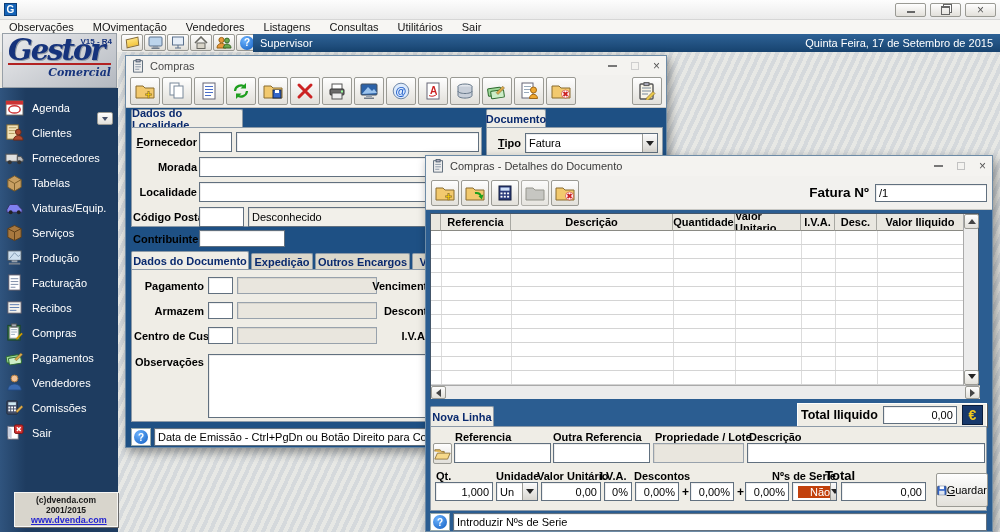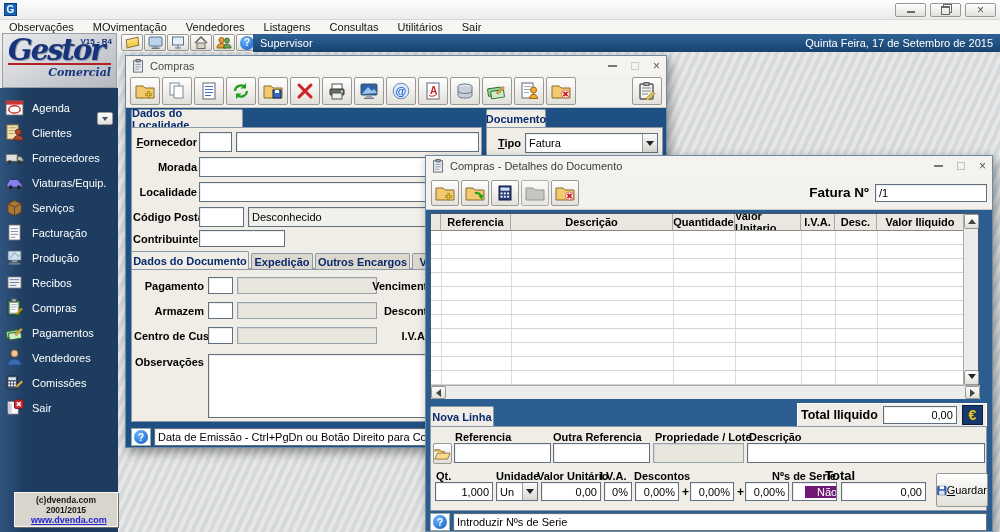--- a/index.html
+++ b/index.html
@@ -93,21 +93,21 @@
   .tbtn { width:30px; height:28px; }
   .wstatus { display:flex; gap:3px; align-items:center; }
   .wstatus .msg { flex:1; height:18px; }
 
   
   #w1 { left:125px; top:55px; width:542px; height:393px; background:#1e5084; z-index:3; }
   #w1tb { height:33px; background:#f2f1ee; border-bottom:1px solid #c8c8c4; display:flex; align-items:center;
           gap:2px; padding:0 4px; }
   #w1tb .sp { margin-left:auto; }
   #suppliertab { left:5px; top:53px; width:112px; height:19px; }
-  #supplierpanel { left:5px; top:71px; width:351px; height:142px; }
+  #supplierpanel { left:5px; top:71px; width:351px; height:100px; }
   #doctab { left:360px; top:53px; width:60px; height:19px; }
   #docpanel { left:360px; top:71px; width:177px; height:32px; display:flex; align-items:center; padding:0 4px; gap:4px; }
   #tiposel { width:133px; height:20px; padding:0; }
   #tiposel .val { flex:1; padding-left:3px; }
   #ddtabs-active { left:5px; top:195px; width:118px; height:19px; }
   .ddtab { top:197px; height:17px; }
   #docdatapanel { left:5px; top:213px; width:532px; height:153px; }
   #w1status { left:5px; top:371px; width:532px; height:20px; }
   .frow-lbl { position:absolute; width:64px; text-align:right; }
   #w1 .wctr .g-max { border-color:#cfcfcf; }
@@ -147,21 +147,21 @@
   #totalfld { width:74px; height:18px; }
   #eurobtn { width:21px; height:20px; background:#17386b; border:1px solid #0a1d3c; color:#f2c81e;
              font-weight:bold; font-size:14px; display:flex; align-items:center; justify-content:center; }
 
   #novatab { left:4px; top:250px; width:64px; height:20px; }
   #novapanel { left:4px; top:270px; width:557px; height:85px; }
   #w2status { left:4px; top:357px; width:557px; height:18px; }
 
   .sel { padding:0; }
   .sel .val { flex:1; padding-left:3px; }
-  .sel .val.hl { background:#701a75; color:#fff; margin:1px 0 1px 12px;padding-left:12px; }
+  .sel .val.hl { background:#c2410c; color:#fff; margin:1px 0 1px 5px;padding-left:12px; }
   #guardarbtn { position:absolute; left:505px; top:46px; width:52px; height:34px; flex-direction:row; gap:0; }
   #guardarbtn .lbl { font-weight:normal; font-size:11px; }
   .pluslbl { position:absolute; top:58px; font-weight:bold; font-size:12px; }
 </style>
 </head>
 <body>
 
 <div id="app">
 
   <div class="abs" id="titlebar">
@@ -259,48 +259,55 @@
       <svg viewBox="0 0 20 20">
           <rect x="1" y="6.5" width="12" height="7.5" fill="#e0e0e0" stroke="#555"></rect>
           <path d="M13 9h4l2 3v2h-6z" fill="#bbb" stroke="#555"></path>
           <circle cx="5" cy="15" r="2.1" fill="#333"></circle>
           <circle cx="15" cy="15" r="2.1" fill="#333"></circle>
         </svg>
       <span>Fornecedores</span>
     </div>
     <div class="side-item">
       <svg viewBox="0 0 20 20">
+          <path d="M3 7l7-4 7 4v8l-7 4-7-4z" fill="#c9a063" stroke="#7a5c28"></path>
+          <path d="M3 7l7 4 7-4M10 11v8" fill="none" stroke="#7a5c28"></path>
+        </svg>
+      <span>Tabelas</span>
+    </div>
+    <div class="side-item">
+      <svg viewBox="0 0 20 20">
           <path d="M2 12l2-3.6c.6-1 1.2-1.6 2.3-1.6h5.4c1.1 0 2 .5 2.8 1.6L16.6 11l1.4 1v3H2z" fill="#8080f0" stroke="#343464"></path>
           <circle cx="6" cy="15" r="2" fill="#222"></circle>
           <circle cx="14.5" cy="15" r="2" fill="#222"></circle>
         </svg>
       <span>Viaturas/Equip.</span>
     </div>
     <div class="side-item">
       <svg viewBox="0 0 20 20">
           <path d="M3 6l7-3.5L17 6v9l-7 3.5L3 15z" fill="#a8783f" stroke="#5e3e18"></path>
           <path d="M3 6l7 3.5L17 6M10 9.5V18" fill="none" stroke="#5e3e18"></path>
         </svg>
       <span>Serviços</span>
-    </div>
-    <div class="side-item">
-      <svg viewBox="0 0 20 20">
-          <rect x="4" y="2" width="12" height="16" fill="#fff" stroke="#556"></rect>
-          <path d="M6 6h8M6 9h8M6 12h8M6 15h5" stroke="#7a8aa5"></path>
-        </svg>
-      <span>Facturação</span>
     </div>
     <div class="side-item">
       <svg viewBox="0 0 20 20">
           <rect x="3" y="3" width="14" height="10" fill="#cfe0ef" stroke="#44505e"></rect>
           <path d="M5 11l5-6 4 4 2-2" fill="none" stroke="#8098b0"></path>
           <rect x="7" y="13" width="6" height="2" fill="#98a2ae"></rect>
           <rect x="4" y="15.5" width="12" height="2" fill="#737d8a"></rect>
         </svg>
       <span>Produção</span>
+    </div>
+    <div class="side-item">
+      <svg viewBox="0 0 20 20">
+          <rect x="4" y="2" width="12" height="16" fill="#fff" stroke="#556"></rect>
+          <path d="M6 6h8M6 9h8M6 12h8M6 15h5" stroke="#7a8aa5"></path>
+        </svg>
+      <span>Facturação</span>
     </div>
     <div class="side-item">
       <svg viewBox="0 0 20 20">
           <rect x="3" y="4" width="14" height="12" fill="#f4f2ec" stroke="#556"></rect>
           <path d="M5 7h10M5 10h10M5 13h7" stroke="#5a7ab0"></path>
         </svg>
       <span>Recibos</span>
     </div>
     <div class="side-item">
       <svg viewBox="0 0 20 20">

